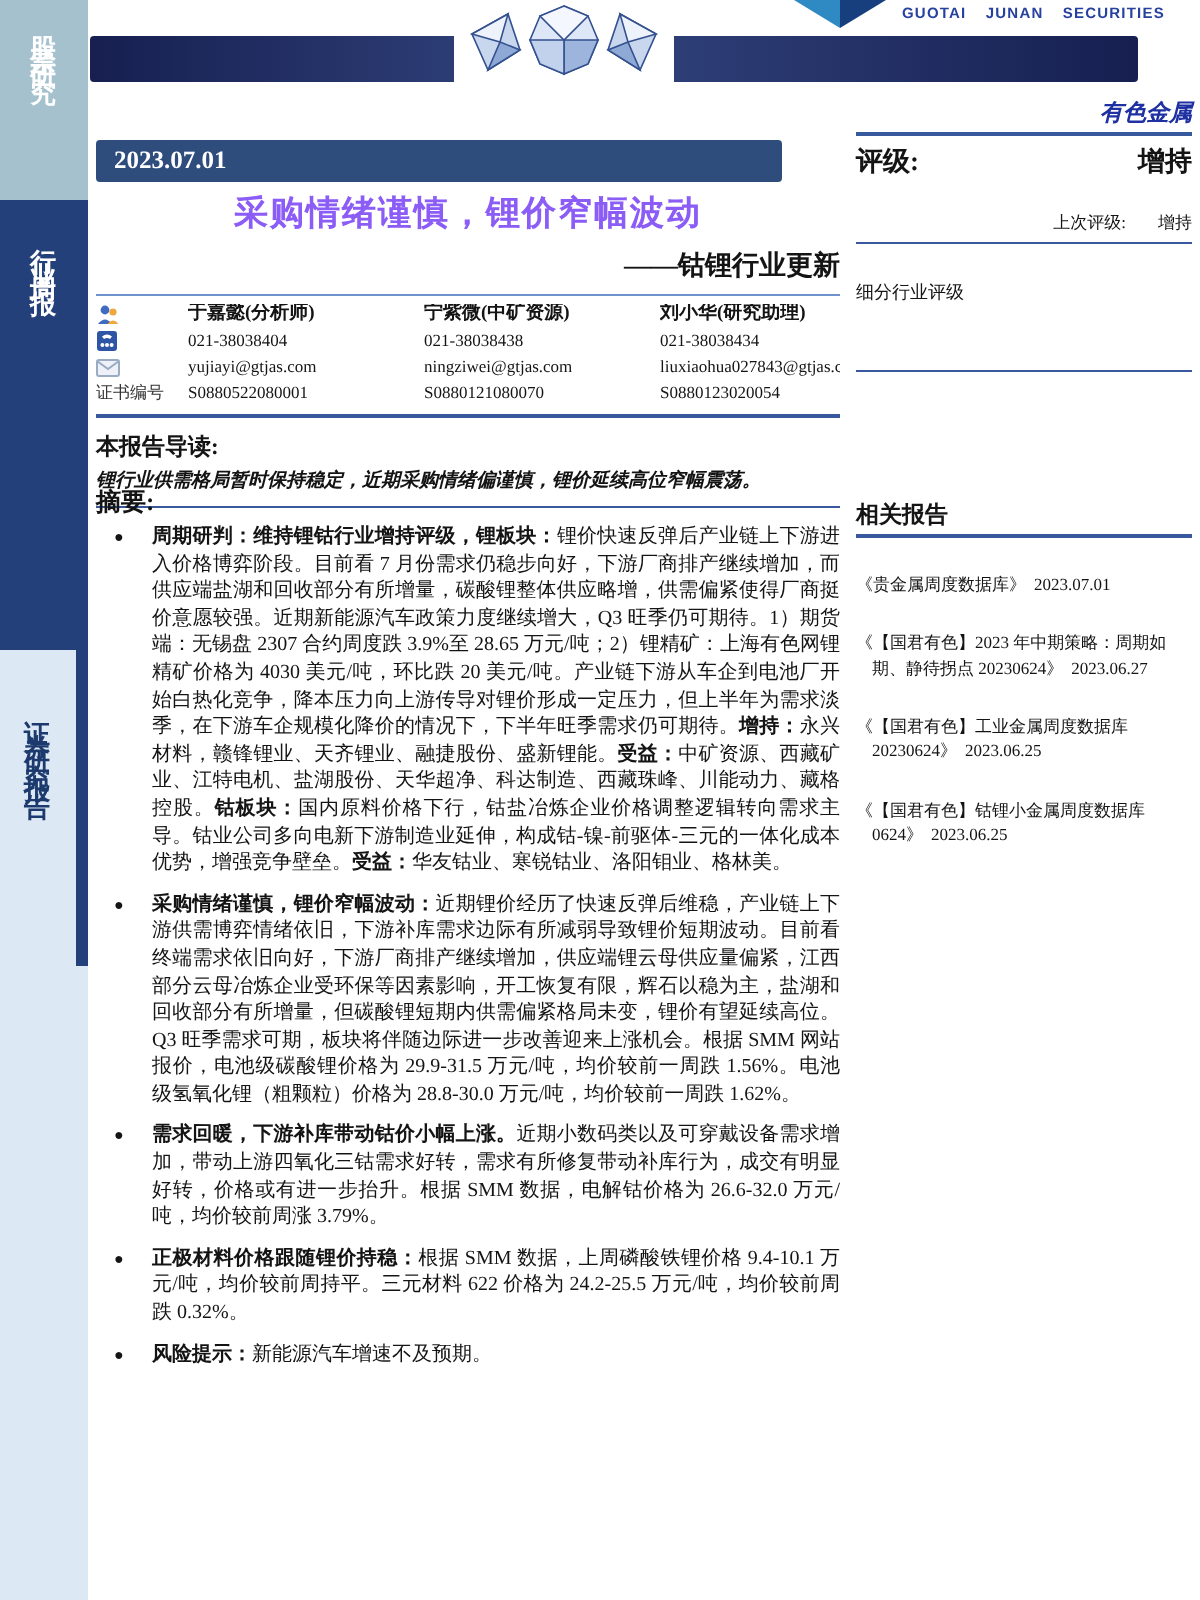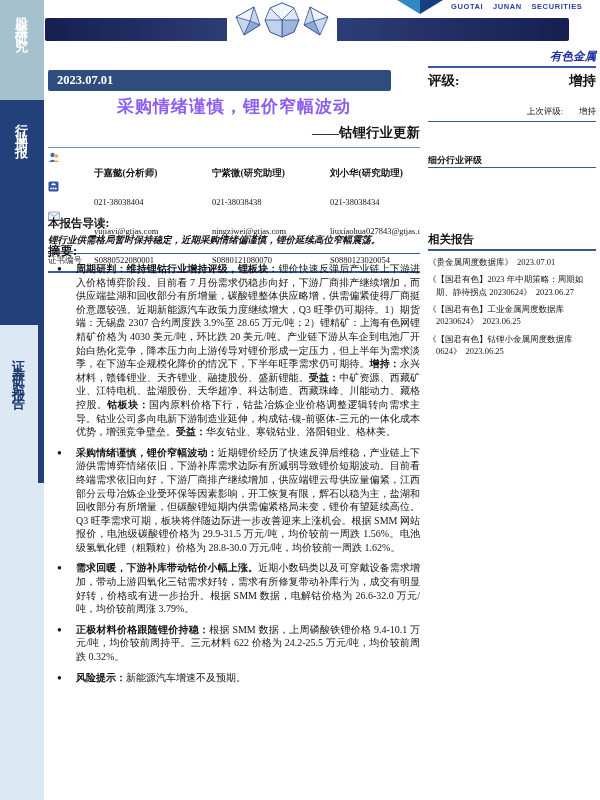--- a/index.html
+++ b/index.html
@@ -31,21 +31,21 @@
   .datebar{left:48px;top:70px;width:334px;height:21px;background:#2e4c7c;border-radius:2px;
            color:#fff;font-weight:bold;font-size:12.5px;line-height:21px;padding-left:9px;}
   .title{left:48px;top:95px;width:372px;text-align:center;font-size:17px;font-weight:bold;
          letter-spacing:1px;color:#8b5cf6;}
   .subtitle{left:48px;top:124px;width:372px;text-align:right;font-size:13.5px;font-weight:bold;}
 
   
   .authors{left:48px;top:147px;width:372px;border-top:1px solid #6e92cc;
            border-bottom:2px solid #38589e;padding:4px 0 5px 0;
            display:grid;grid-template-columns:46px 118px 118px 90px;row-gap:2px;}
-  .acell{font-size:8.5px;line-height:11px;white-space:nowrap;overflow:hidden;margin-top:16px;}
+  .acell{font-size:8.5px;line-height:11px;white-space:nowrap;overflow:hidden;}
   .aname{font-weight:bold;font-size:9.5px;}
   .alabel{font-size:8.5px;color:#333;}
   .aicon{height:11px;display:flex;align-items:center;}
 
   
   .lead{left:48px;top:216px;width:372px;border-bottom:1.5px solid #38589e;padding-bottom:6px;}
   .lead-label{font-size:11.5px;font-weight:bold;}
   .lead-text{margin-top:3px;font-size:9.5px;font-weight:bold;font-style:italic;}
 
   .sum-label{left:48px;top:243px;font-size:12.5px;font-weight:bold;}
@@ -56,24 +56,24 @@
   .marker{width:19px;font-size:8px;padding-top:2px;flex:none;}
   .btext{flex:1;font-size:10px;line-height:1.36;text-align:justify;}
   .btext .b{font-weight:bold;}
 
   
   .rcol{left:428px;top:66px;width:168px;}
   .rating-box{border-top:2px solid #38589e;padding-top:4px;}
   .rating-row{display:flex;justify-content:space-between;font-size:13.5px;font-weight:bold;}
   .prev-row{display:flex;justify-content:flex-end;gap:16px;font-size:8.5px;margin-top:16px;
             padding-bottom:3px;border-bottom:1.5px solid #38589e;}
-  .subdiv{margin-top:32px;font-size:9px;padding-bottom:0;border-bottom:1.5px solid #38589e;font-weight:bold;}
+  .subdiv{margin-top:18px;font-size:9px;padding-bottom:32px;border-bottom:1.5px solid #38589e;}
   .related{margin-top:64px;}
   .rel-label{font-size:11.5px;font-weight:bold;padding-bottom:2px;border-bottom:2px solid #38589e;}
-  .report{font-size:8.5px;line-height:1.45;margin-top:5px;padding-left:8px;text-indent:-8px;}
+  .report{font-size:8.5px;line-height:1.45;margin-top:17px;padding-left:8px;text-indent:-8px;}
   .report .rdate{margin-left:4px;}
 </style>
 </head>
 <body>
 
 <div class="page">
 
   <div class="abs sb1"></div>
   <div class="abs sb2"></div>
   <div class="abs sb3"></div>
@@ -115,21 +115,21 @@
   <div class="abs authors">
     <div class="aicon">
       <svg width="12" height="11" viewBox="0 0 12 11">
           <circle cx="4.5" cy="3" r="2.2" fill="#3f6bc0"></circle>
           <path d="M1 10 q3.5 -4.5 7 0 z" fill="#3f6bc0"></path>
           <circle cx="8.5" cy="4" r="1.8" fill="#f0a73c"></circle>
           <path d="M5.8 10 q2.7 -3.4 5.4 0 z" fill="#f0a73c"></path>
         </svg>
     </div>
     <div class="acell aname">于嘉懿(分析师)</div>
-    <div class="acell aname">宁紫微(研究助理)</div>
+    <div class="acell aname">宁紫微(中矿资源)</div>
     <div class="acell aname">刘小华(研究助理)</div>
 
     <div class="aicon">
       <svg width="11" height="11" viewBox="0 0 11 11">
           <rect x="0.5" y="0.5" width="10" height="10" rx="1.5" fill="#2e55a5"></rect>
           <path d="M3 3.2 q2.5 -1.8 5 0 l-1 1.3 q-1.5 -1 -3 0 z" fill="#fff"></path>
           <circle cx="3.2" cy="7.5" r="1" fill="#fff"></circle>
           <circle cx="5.5" cy="7.5" r="1" fill="#fff"></circle>
           <circle cx="7.8" cy="7.5" r="1" fill="#fff"></circle>
         </svg>

